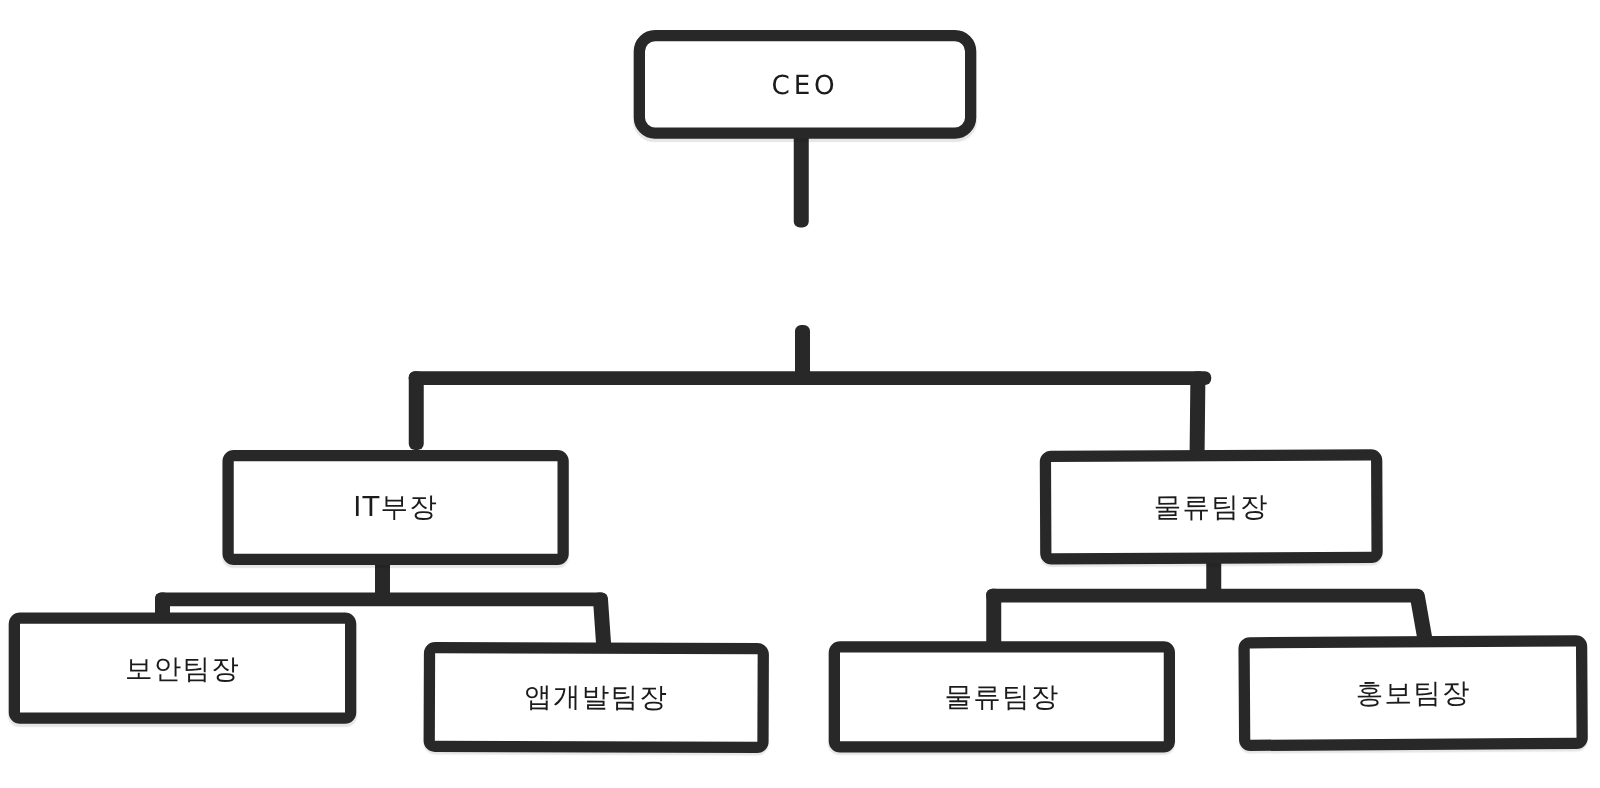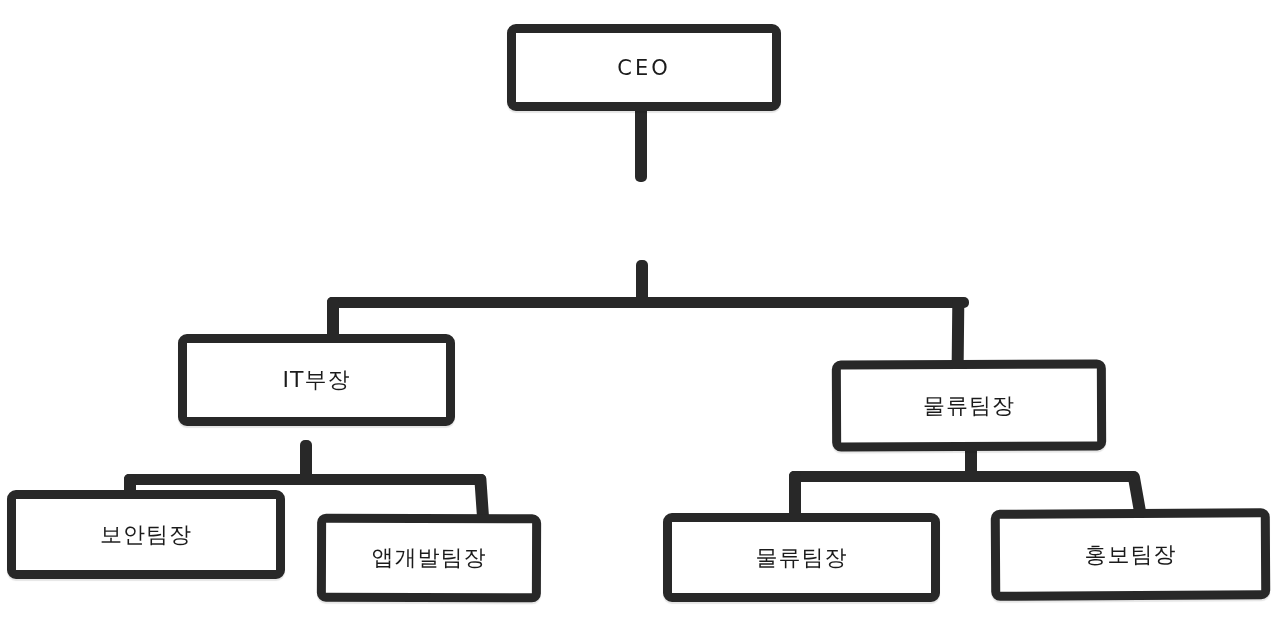--- a/index.html
+++ b/index.html
@@ -25,26 +25,26 @@
     display: flex;
     align-items: center;
     justify-content: center;
     color: #1b1b1b;
     font-size: 22px;
     font-weight: 500;
     letter-spacing: 1px;
     box-shadow: 0 2px 1px rgba(0,0,0,0.10);
     z-index: 2;
   }
-  .node-ceo { left: 507px; top: 24px;  width: 274px; height: 87px; letter-spacing: 3px; font-size: 21px; }
+  .node-ceo { left: 507px; top: 24px;  width: 274px; height: 87px; letter-spacing: 3px; font-size: 21px; border-radius: 17px; }
   .node-vp  { left: 506px; top: 176px; width: 275px; height: 90px; }
-  .node-it  { left: 178px; top: 334px; width: 277px; height: 92px; }
+  .node-it  { left: 178px; top: 360px; width: 277px; height: 92px; }
   .node-mkt { left: 832px; top: 360px; width: 274px; height: 91px; transform: rotate(-0.25deg); }
   .node-sec { left: 7px;   top: 490px; width: 278px; height: 89px; }
-  .node-app { left: 317px; top: 514px; width: 224px; height: 88px; transform: rotate(0.2deg); }
+  .node-app { left: 339px; top: 514px; width: 276px; height: 88px; transform: rotate(0.2deg); }
   .node-log { left: 663px; top: 513px; width: 277px; height: 89px; }
   .node-pr  { left: 991px; top: 509px; width: 279px; height: 91px; transform: rotate(-0.35deg); }
 
   
   .line {
     position: absolute;
     background: #282828;
     border-radius: 5px;
     z-index: 1;
   }

